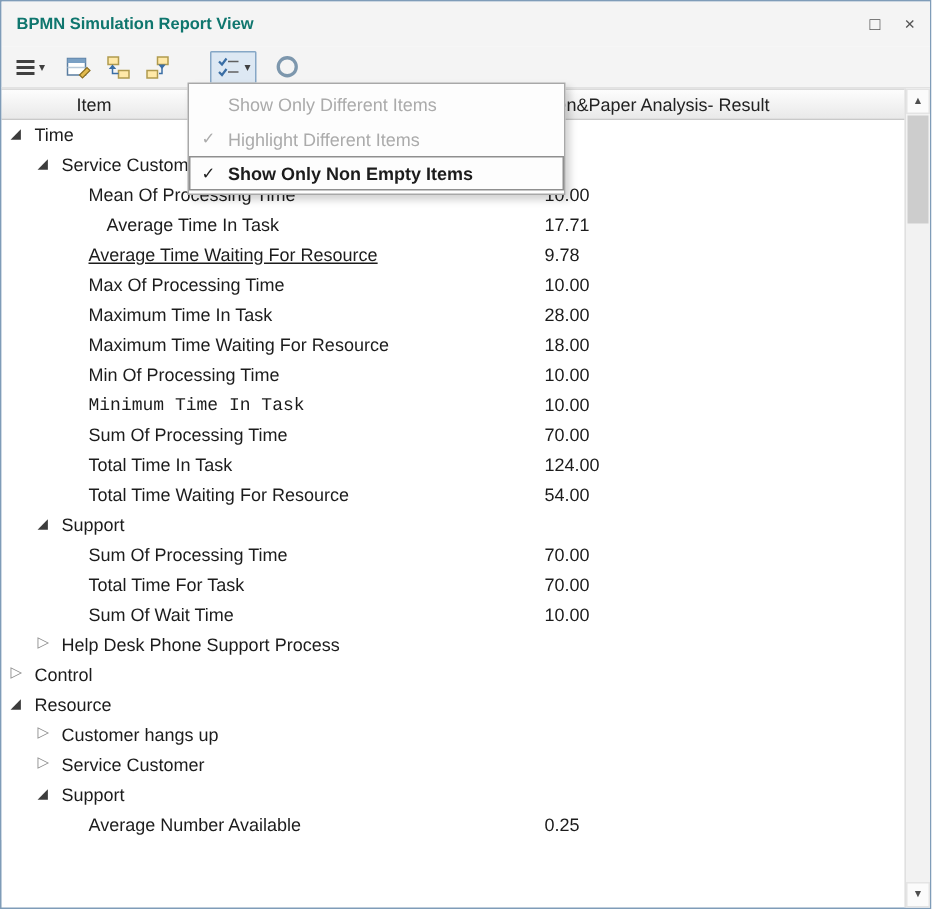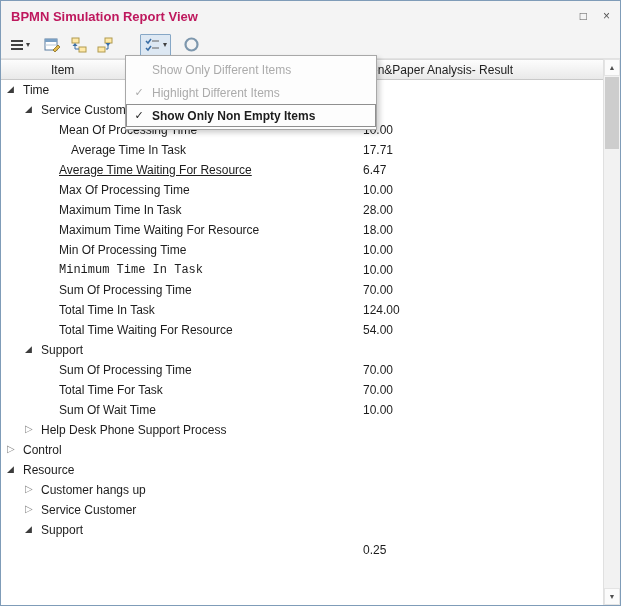--- a/index.html
+++ b/index.html
@@ -11,21 +11,21 @@
   }
   .window {
     position: relative; width: 621px; height: 606px;
     background: #ffffff; border: 1px solid #7f9cb8; overflow: hidden;
   }
   
   .titlebar {
     position: absolute; left: 0; top: 0; right: 0; height: 30px;
     background: #f4f4f4; display: flex; align-items: center; padding: 0 10px;
   }
-  .title { color: #be185d; font-size: 13px; font-weight: bold; flex: 1; white-space: nowrap; }
+  .title { color: #0f766e; font-size: 11px; font-weight: bold; flex: 1; white-space: nowrap; }
   .win-buttons { display: flex; gap: 16px; color: #555; }
   .win-btn { font-size: 12px; line-height: 12px; cursor: default; }
   
   .toolbar {
     position: absolute; left: 0; top: 30px; right: 0; height: 28px;
     background: #f4f4f4; border-bottom: 1px solid #e2e2e2;
     display: flex; align-items: center; padding: 0 6px;
   }
   .tb-btn {
     height: 22px; display: flex; align-items: center; padding: 0 3px;
@@ -168,21 +168,21 @@
       <div class="row">
         <span class="label" style="left: 58px;">Mean Of Processing Time</span>
         <span class="value">10.00</span>
       </div>
       <div class="row">
         <span class="label" style="left: 58px; margin-left: 12px;">Average Time In Task</span>
         <span class="value">17.71</span>
       </div>
       <div class="row">
         <span class="label" style="left: 58px; text-decoration: underline;">Average Time Waiting For Resource</span>
-        <span class="value">6.47</span>
+        <span class="value">9.78</span>
       </div>
       <div class="row">
         <span class="label" style="left: 58px;">Max Of Processing Time</span>
         <span class="value">10.00</span>
       </div>
       <div class="row">
         <span class="label" style="left: 58px;">Maximum Time In Task</span>
         <span class="value">28.00</span>
       </div>
       <div class="row">
@@ -243,20 +243,21 @@
       </div>
       <div class="row">
         <span class="arrow col" style="left: 24px;">▷</span>
         <span class="label" style="left: 40px;">Service Customer</span>
       </div>
       <div class="row">
         <span class="arrow" style="left: 24px;">◢</span>
         <span class="label" style="left: 40px;">Support</span>
       </div>
       <div class="row">
+        <span class="label" style="left: 58px;">Average Number Available</span>
         <span class="value">0.25</span>
       </div>
     </div>
 
   <div class="menu">
       <div class="menu-item disabled">
         <span class="menu-check"></span>
         <span class="menu-label">Show Only Different Items</span>
       </div>
       <div class="menu-item disabled">

